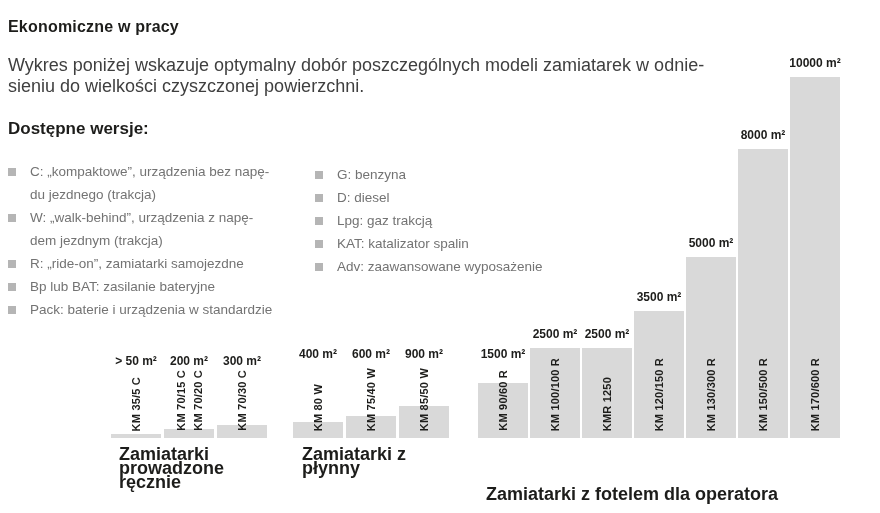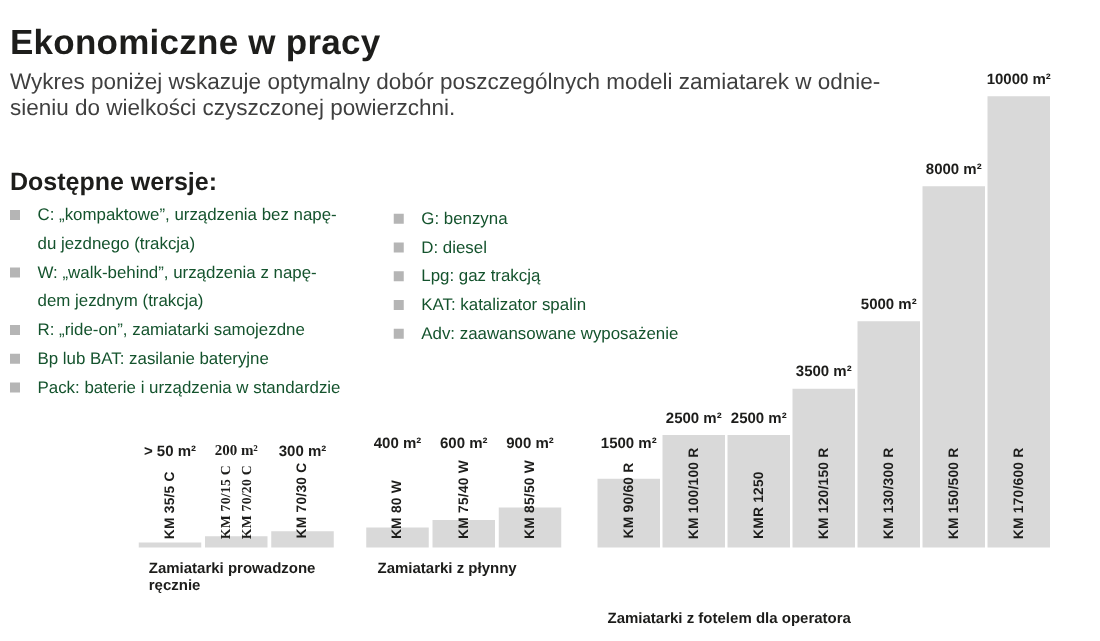--- a/index.html
+++ b/index.html
@@ -7,24 +7,24 @@
     --caption:#e5e5e5;
     --bullet:#b5b5b5;
     --ink:#1d1d1b;
     --body:#3f3f3f;
   }
   html,body{margin:0;padding:0;background:#fff;}
   .page{
     position:relative;width:880px;height:513px;background:#fff;
     font-family:"Liberation Sans",sans-serif;color:var(--ink);overflow:hidden;
   }
-  .title{position:absolute;left:8px;top:18px;margin:0;font-size:28px;font-weight:bold;letter-spacing:.2px;}
+  .title{position:absolute;left:8px;top:18px;margin:0;font-size:16px;font-weight:bold;letter-spacing:.2px;}
   .intro{position:absolute;left:8px;top:55px;margin:0;font-size:18px;line-height:21px;color:var(--body);}
-  .versions{position:absolute;left:8px;top:135px;margin:0;font-size:20px;font-weight:bold;}
-  .legend-col{position:absolute;top:160px;font-size:13.5px;line-height:23px;color:#14532d;}
+  .versions{position:absolute;left:8px;top:119px;margin:0;font-size:17px;font-weight:bold;}
+  .legend-col{position:absolute;top:160px;font-size:13.5px;line-height:23px;color:#737373;}
   .legend-left{left:8px;width:298px;}
   .legend-right{left:315px;width:310px;top:163px;}
   .legend-item{display:flex;align-items:flex-start;}
   .bullet{flex:0 0 auto;width:8px;height:8px;background:var(--bullet);margin-top:8px;}
   .legend-text{margin-left:14px;}
   .chart{position:absolute;left:0;top:0;width:880px;height:513px;}
   .bar-cell{position:absolute;bottom:75px;width:50px;height:385px;}
   .bar-rect{position:absolute;bottom:0;left:0;width:100%;background:var(--bar);}
   .area-label{
     position:absolute;left:50%;transform:translateX(-50%);
@@ -34,21 +34,21 @@
     position:absolute;bottom:7px;left:0;right:0;
     display:flex;justify-content:center;align-items:flex-end;gap:5px;
   }
   .model{
     writing-mode:vertical-rl;transform:rotate(180deg);
     font-size:11px;font-weight:bold;white-space:nowrap;letter-spacing:.2px;
   }
   .caption{
     position:absolute;top:442px;height:37px;background:var(--caption);
     box-sizing:border-box;padding:5px 9px;
-    font-size:12px;font-weight:bold;line-height:14px;
+    font-size:18px;font-weight:bold;line-height:14px;
   }
 </style>
 </head>
 <body>
 
 <div class="page">
   <h1 class="title">Ekonomiczne w pracy</h1>
   <p class="intro">
     <span>Wykres poniżej wskazuje optymalny dobór poszczególnych modeli zamiatarek w odnie-</span><br>
     <span>sieniu do wielkości czyszczonej powierzchni.</span>
@@ -123,21 +123,21 @@
     </div>
 
   <div class="chart" id="chart">
       <div class="bar-cell" style="left: 111px; text-align: center;">
         <div class="bar-rect" style="height: 4px;"></div>
         <div class="area-label" style="bottom: 70px;">&gt; 50 m²</div>
         <div class="models">
           <span class="model">KM 35/5 C</span>
         </div>
       </div>
-      <div class="bar-cell" style="left: 164px; font-family: Liberation Serif, serif;">
+      <div class="bar-cell" style="left: 164px;">
         <div class="bar-rect" style="height: 9px;"></div>
         <div class="area-label" style="bottom: 70px;">200 m²</div>
         <div class="models">
           <span class="model">KM 70/15 C</span>
           <span class="model">KM 70/20 C</span>
         </div>
       </div>
       <div class="bar-cell" style="left: 217px;">
         <div class="bar-rect" style="height: 13px;"></div>
         <div class="area-label" style="bottom: 70px;">300 m²</div>

